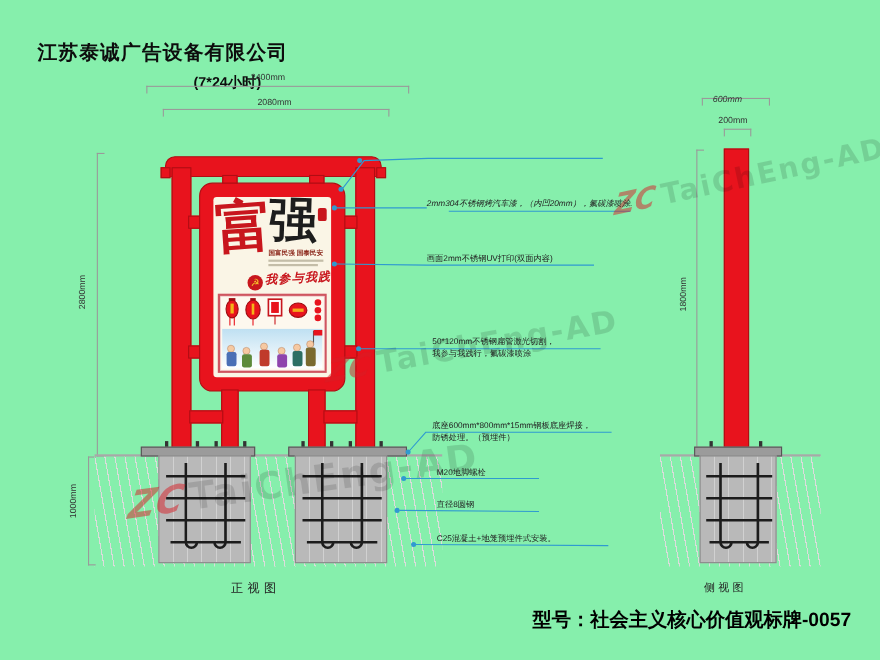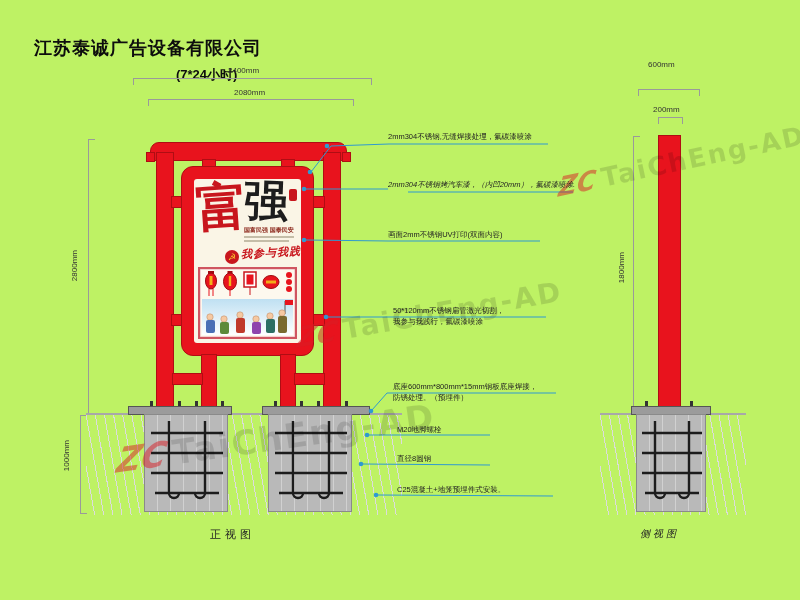--- a/index.html
+++ b/index.html
@@ -1,16 +1,16 @@
 <!DOCTYPE html>
 <html><head>
 <meta charset="utf-8">
 <style>
   html,body{margin:0;padding:0;background:#fff;}
-  .canvas{position:relative;width:800px;height:600px;background:#bef264;overflow:hidden;
+  .canvas{position:relative;width:800px;height:600px;background:#86efac;overflow:hidden;
           font-family:"Liberation Sans","DejaVu Sans",sans-serif;color:#111;}
   
   .company{position:absolute;left:34px;top:36px;font-size:18px;font-weight:bold;letter-spacing:1px;color:#0d0d0d;}
   .phone{position:absolute;left:28px;top:57px;font-size:22px;font-weight:bold;color:#e60012;letter-spacing:1px;}
   .hours{position:absolute;left:176px;top:66px;font-size:13px;font-weight:bold;color:#0d0d0d;}
   
   .dimh{position:absolute;border-top:1px solid #9a9a9a;border-left:1px solid #9a9a9a;border-right:1px solid #9a9a9a;height:6px;}
   .dimv{position:absolute;border-left:1px solid #9a9a9a;border-top:1px solid #9a9a9a;border-bottom:1px solid #9a9a9a;width:6px;}
   .dlabel{position:absolute;font-size:8px;color:#333;white-space:nowrap;}
   .vlabel{position:absolute;font-size:8px;color:#333;writing-mode:vertical-rl;transform:rotate(180deg);white-space:nowrap;}
@@ -178,21 +178,21 @@
         <g stroke="#1c1c1c" stroke-width="2.4" fill="none">
           <path d="M24,6 V74 M60,6 V74"></path>
           <path d="M24,74 v4 a5 5 0 0 0 10 0"></path>
             <path d="M60,74 v4 a5 5 0 0 1 -10 0"></path>
           <path d="M6,18 H78 M6,38 H78 M6,58 H78 M10,78 H74"></path>
         </g>
       </svg>
     </div>
 
     <div class="dimh" style="left:638px;top:89px;width:60px;"></div>
-    <div class="dlabel" style="left:648px;top:60px;">600mm</div>
+    <div class="dlabel" style="left:648px;top:86px;font-style:italic;">600mm</div>
     <div class="dimh" style="left:658px;top:117px;width:23px;"></div>
     <div class="dlabel" style="left:653px;top:105px;">200mm</div>
     <div class="dimv" style="left:633px;top:136px;height:276px;"></div>
     <div class="vlabel" style="left:617px;top:252px;">1800mm</div>
 
     <div class="soil" style="left:600px;top:413px;width:146px;height:100px;"></div>
     <div class="red" style="left:658px;top:135px;width:23px;height:272px;"></div>
     <div class="plate" style="left:631px;top:406px;width:80px;height:9px;"></div>
     <div class="bolt" style="left:645px;top:401px;"></div>
     <div class="bolt" style="left:690px;top:401px;"></div>
@@ -227,21 +227,20 @@
         <circle cx="304" cy="240" r="2.3"></circle>
       <circle cx="326" cy="317" r="2.3"></circle>
         <circle cx="371" cy="411" r="2.3"></circle>
       <circle cx="367" cy="435" r="2.3"></circle>
         <circle cx="361" cy="464" r="2.3"></circle>
       <circle cx="376" cy="495" r="2.3"></circle>
     </g>
   </svg>
 
   <div class="ann" style="left:388px;top:132px;">
-    <div>2mm304不锈钢,无缝焊接处理，氟碳漆喷涂</div>
   </div>
   <div class="ann" style="left:388px;top:180px;font-style:italic;">
     <div>2mm304不锈钢烤汽车漆，（内凹20mm），氟碳漆喷涂.</div>
   </div>
   <div class="ann" style="left:388px;top:230px;">
     <div>画面2mm不锈钢UV打印(双面内容)</div>
   </div>
   <div class="ann" style="left:393px;top:306px;">
     <div>50*120mm不锈钢扁管激光切割，</div>
     <div>我参与我践行，氟碳漆喷涂</div>
@@ -254,15 +253,16 @@
     <div>M20地脚螺栓</div>
   </div>
   <div class="ann" style="left:397px;top:454px;">
     <div>直径8圆钢</div>
   </div>
   <div class="ann" style="left:397px;top:485px;">
     <div>C25混凝土+地笼预埋件式安装。</div>
   </div>
 
   <div class="view-label" style="left:210px;top:527px;">正视图</div>
-  <div class="view-label" style="left:640px;top:527px;font-size:10px;letter-spacing:3px;font-style:italic;">侧视图</div>
+  <div class="view-label" style="left:640px;top:527px;font-size:10px;letter-spacing:3px;">侧视图</div>
+  <div class="model">型号：社会主义核心价值观标牌-0057</div>
 
 </div>
 
 </body></html>

